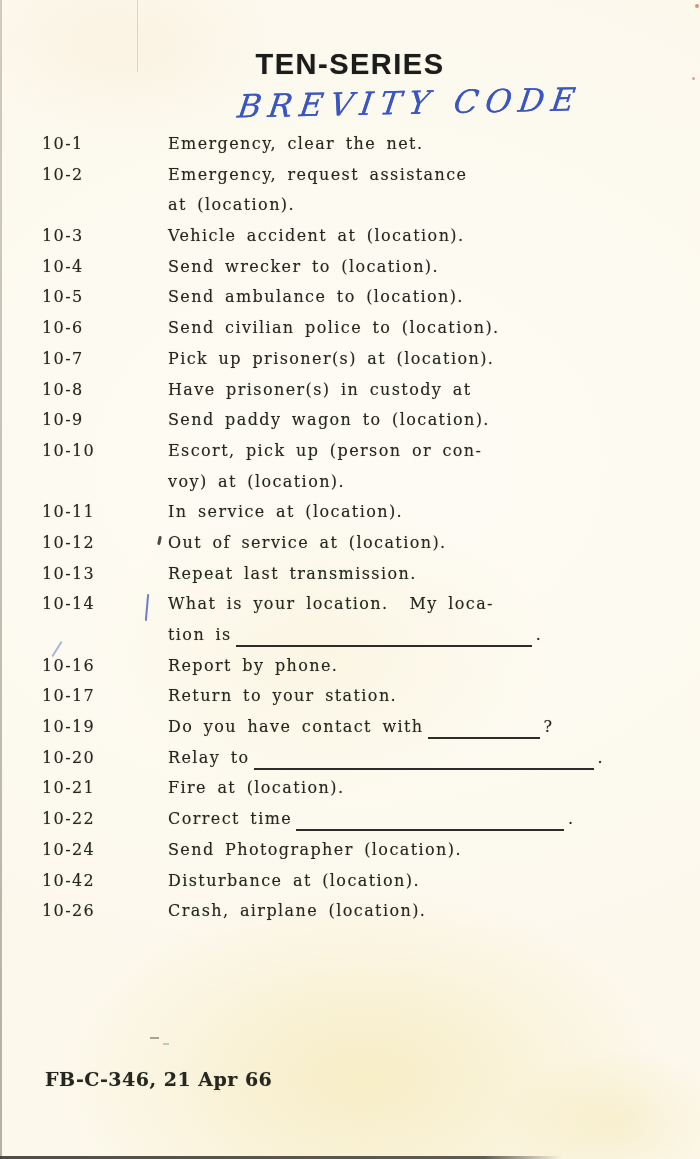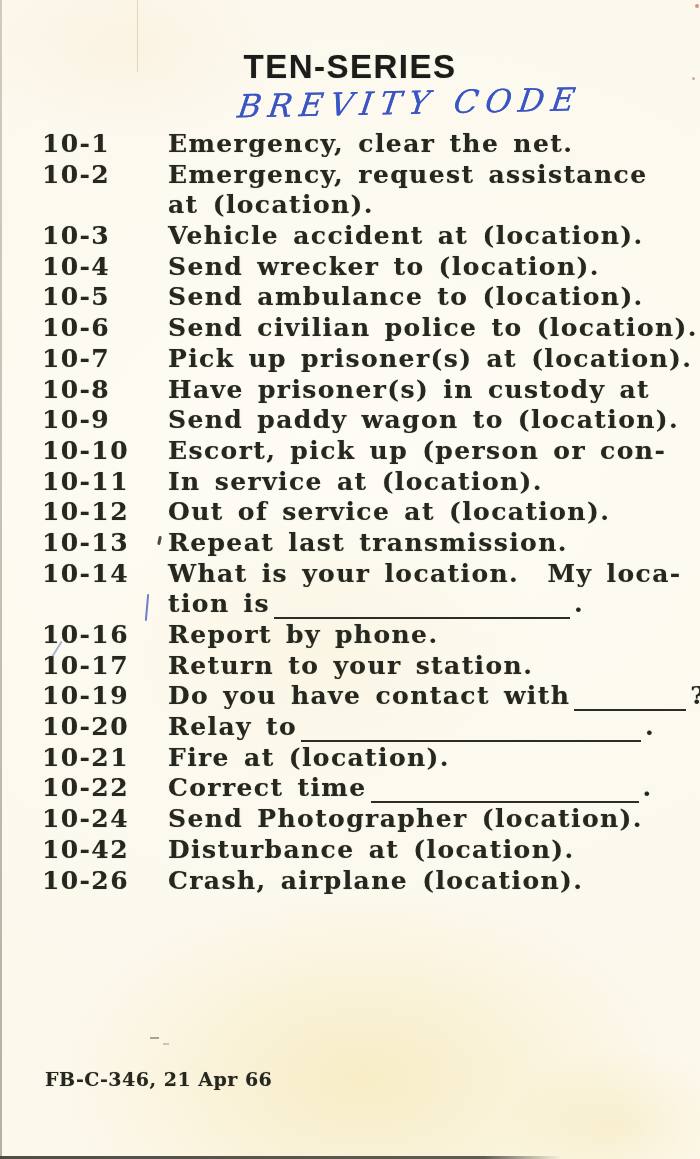--- a/index.html
+++ b/index.html
@@ -15,42 +15,41 @@
       radial-gradient(ellipse 220px 130px at 18% 4%,  rgba(248,232,205,.35), transparent 70%),
       radial-gradient(ellipse 170px 110px at 88% 97%, rgba(244,228,170,.40), transparent 70%),
       radial-gradient(ellipse 900px 700px at 50% 40%, rgba(255,255,252,.55), transparent 80%);
     font-family:"DejaVu Serif","Liberation Serif",serif;
     color:var(--ink,#26271f);
   }
   .title{
     position:absolute;left:0;top:48px;width:700px;margin:0;
     text-align:center;
     font-family:"Liberation Sans","DejaVu Sans",sans-serif;
-    font-weight:bold;font-size:33px;letter-spacing:1.5px;
+    font-weight:bold;font-size:29px;letter-spacing:1.5px;
     color:#1c1d1a;
     text-shadow:0 0 1px rgba(40,60,45,.45);
   }
   .handwriting{
     position:absolute;left:60px;top:84px;width:700px;
     text-align:center;
     font-family:"DejaVu Serif","Liberation Serif",serif;
     font-style:italic;
     font-size:32px;letter-spacing:7px;
     color:var(--hand,#3a55c4);
     transform:skewX(-9deg) rotate(-1.2deg);
     text-shadow:0 0 .5px rgba(58,85,196,.8);
   }
   .codelist{
     position:absolute;left:42px;top:129px;width:640px;
   }
   .row{
     height:30.7px;line-height:30.7px;white-space:nowrap;
-    font-size:25px;letter-spacing:1.4px;word-spacing:4px;
+    font-size:16px;letter-spacing:1.4px;word-spacing:4px;
     text-shadow:0 0 1px rgba(45,65,50,.40);
-    font-weight:bold;
   }
   .code{display:inline-block;width:126px;}
   .blank{
     display:inline-block;height:4px;position:relative;top:7px;
     border-bottom:2px solid var(--line,#2c2d28);
     margin:0 4px;
   }
   .footer{
     position:absolute;left:45px;top:1064px;
     font-size:19px;font-weight:bold;letter-spacing:.5px;
@@ -88,20 +87,21 @@
       <div class="row"><span class="code">10-2</span><span class="desc"><span>Emergency, request assistance</span></span></div>
       <div class="row"><span class="code"></span><span class="desc"><span>at (location).</span></span></div>
       <div class="row"><span class="code">10-3</span><span class="desc"><span>Vehicle accident at (location).</span></span></div>
       <div class="row"><span class="code">10-4</span><span class="desc"><span>Send wrecker to (location).</span></span></div>
       <div class="row"><span class="code">10-5</span><span class="desc"><span>Send ambulance to (location).</span></span></div>
       <div class="row"><span class="code">10-6</span><span class="desc"><span>Send civilian police to (location).</span></span></div>
       <div class="row"><span class="code">10-7</span><span class="desc"><span>Pick up prisoner(s) at (location).</span></span></div>
       <div class="row"><span class="code">10-8</span><span class="desc"><span>Have prisoner(s) in custody at</span></span></div>
       <div class="row"><span class="code">10-9</span><span class="desc"><span>Send paddy wagon to (location).</span></span></div>
       <div class="row"><span class="code">10-10</span><span class="desc"><span>Escort, pick up (person or con-</span></span></div>
+      <div class="row"><span class="code"></span><span class="desc"><span>voy) at (location).</span></span></div>
       <div class="row"><span class="code">10-11</span><span class="desc"><span>In service at (location).</span></span></div>
       <div class="row"><span class="code">10-12</span><span class="desc"><span>Out of service at (location).</span></span></div>
       <div class="row"><span class="code">10-13</span><span class="desc"><span>Repeat last transmission.</span></span></div>
       <div class="row"><span class="code">10-14</span><span class="desc"><span>What is your location.&nbsp; My loca-</span></span></div>
       <div class="row"><span class="code"></span><span class="desc"><span>tion is</span><span class="blank" style="width: 296px;"></span><span>.</span></span></div>
       <div class="row"><span class="code">10-16</span><span class="desc"><span>Report by phone.</span></span></div>
       <div class="row"><span class="code">10-17</span><span class="desc"><span>Return to your station.</span></span></div>
       <div class="row"><span class="code">10-19</span><span class="desc"><span>Do you have contact with</span><span class="blank" style="width: 112px;"></span><span>?</span></span></div>
       <div class="row"><span class="code">10-20</span><span class="desc"><span>Relay to</span><span class="blank" style="width: 340px;"></span><span>.</span></span></div>
       <div class="row"><span class="code">10-21</span><span class="desc"><span>Fire at (location).</span></span></div>

